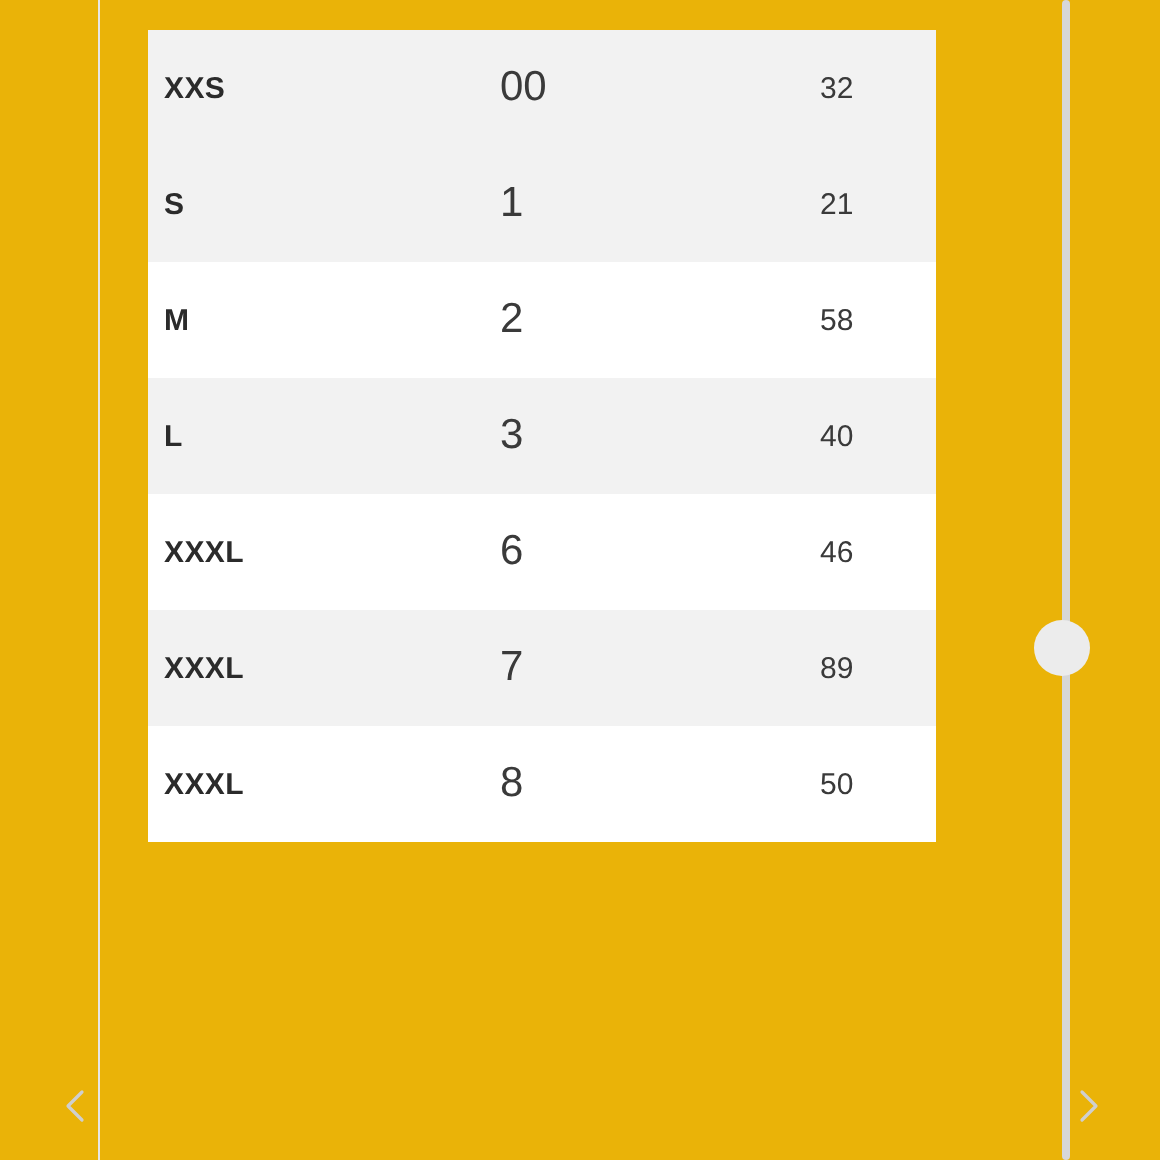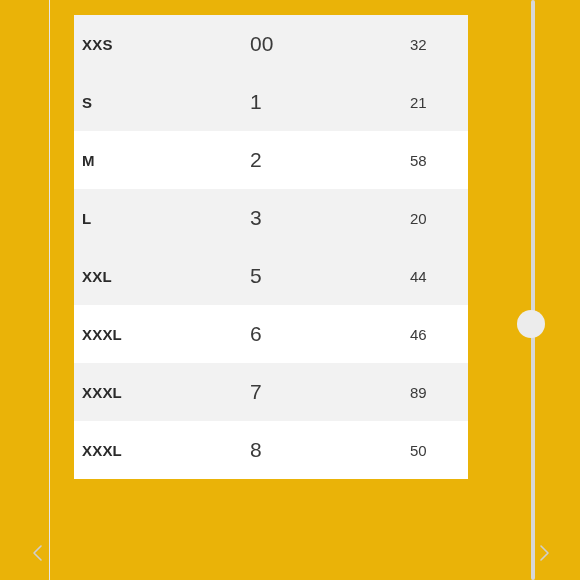--- a/index.html
+++ b/index.html
@@ -137,26 +137,21 @@
         <span class="cell col-eu">21</span>
       </div>
       <div class="size-row">
         <span class="cell col-size">M</span>
         <span class="cell col-us">2</span>
         <span class="cell col-eu">58</span>
       </div>
       <div class="size-row shaded">
         <span class="cell col-size">L</span>
         <span class="cell col-us">3</span>
-        <span class="cell col-eu">20</span>
-      </div>
-      <div class="size-row shaded">
-        <span class="cell col-size">XXL</span>
-        <span class="cell col-us">5</span>
-        <span class="cell col-eu">44</span>
+        <span class="cell col-eu">40</span>
       </div>
       <div class="size-row">
         <span class="cell col-size">XXXL</span>
         <span class="cell col-us">6</span>
         <span class="cell col-eu">46</span>
       </div>
       <div class="size-row shaded">
         <span class="cell col-size">XXXL</span>
         <span class="cell col-us">7</span>
         <span class="cell col-eu">89</span>

